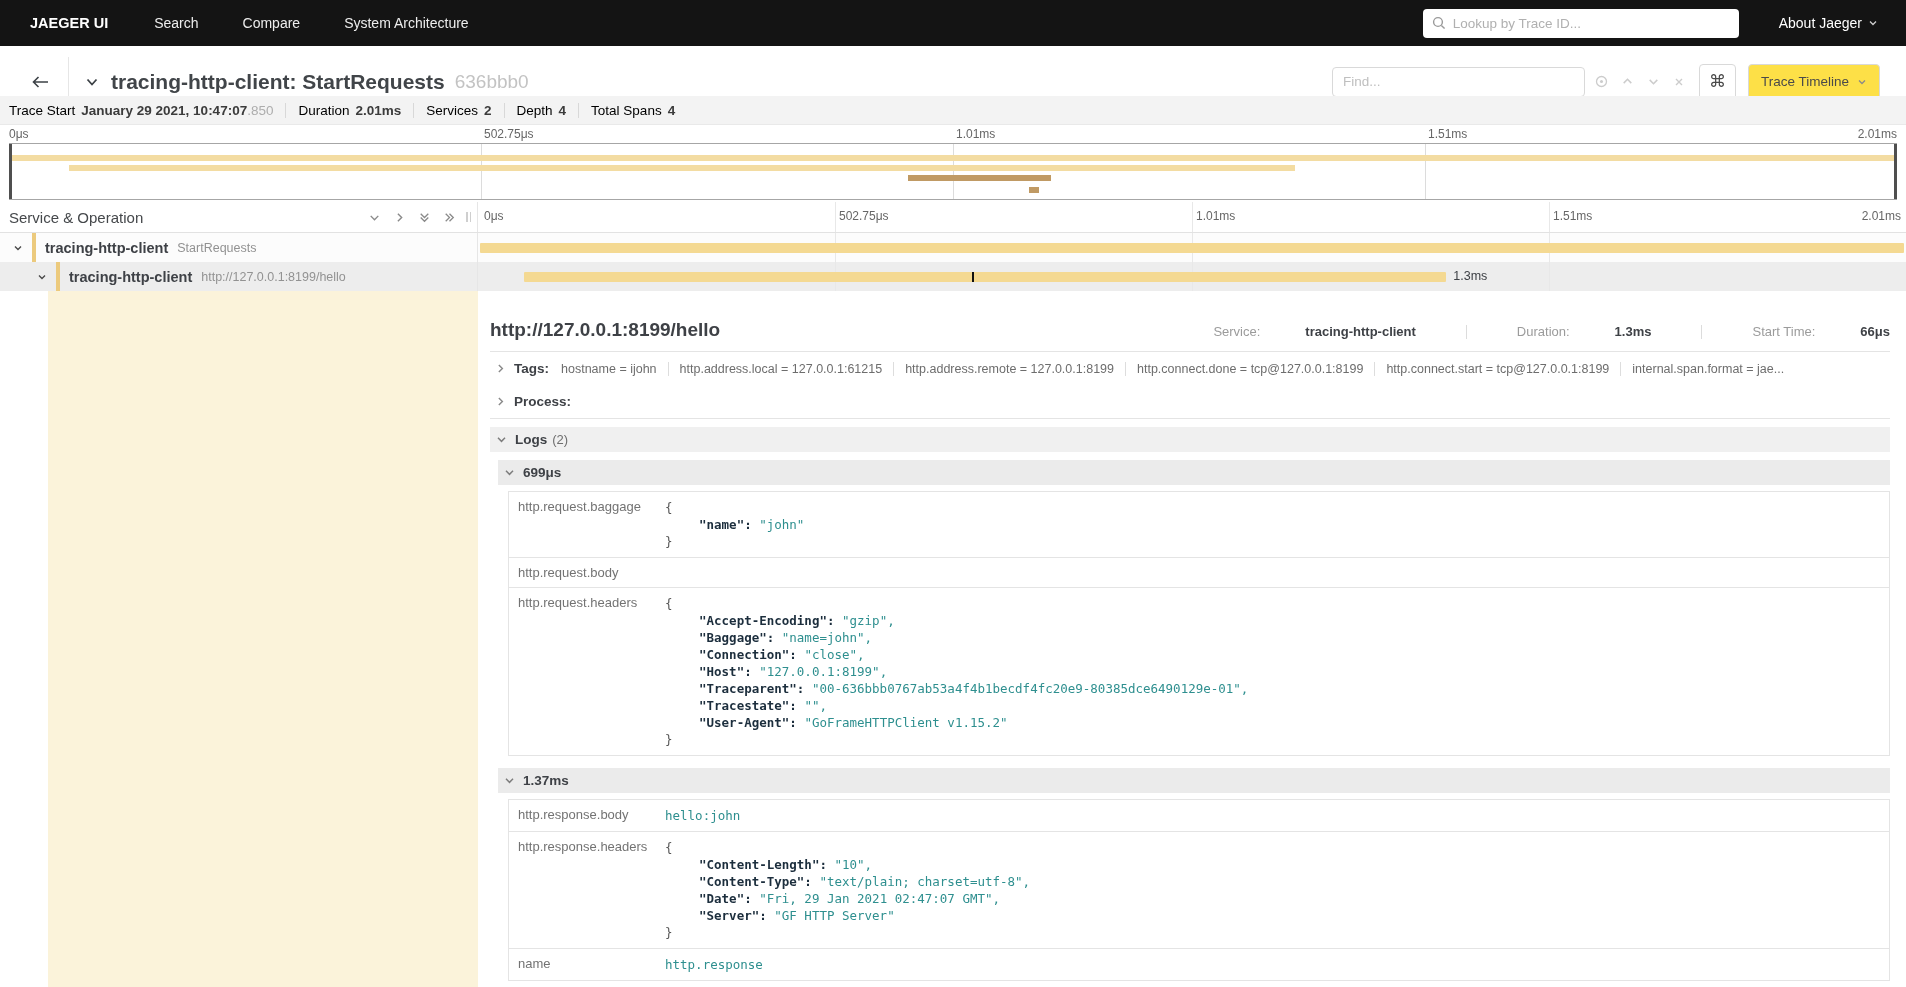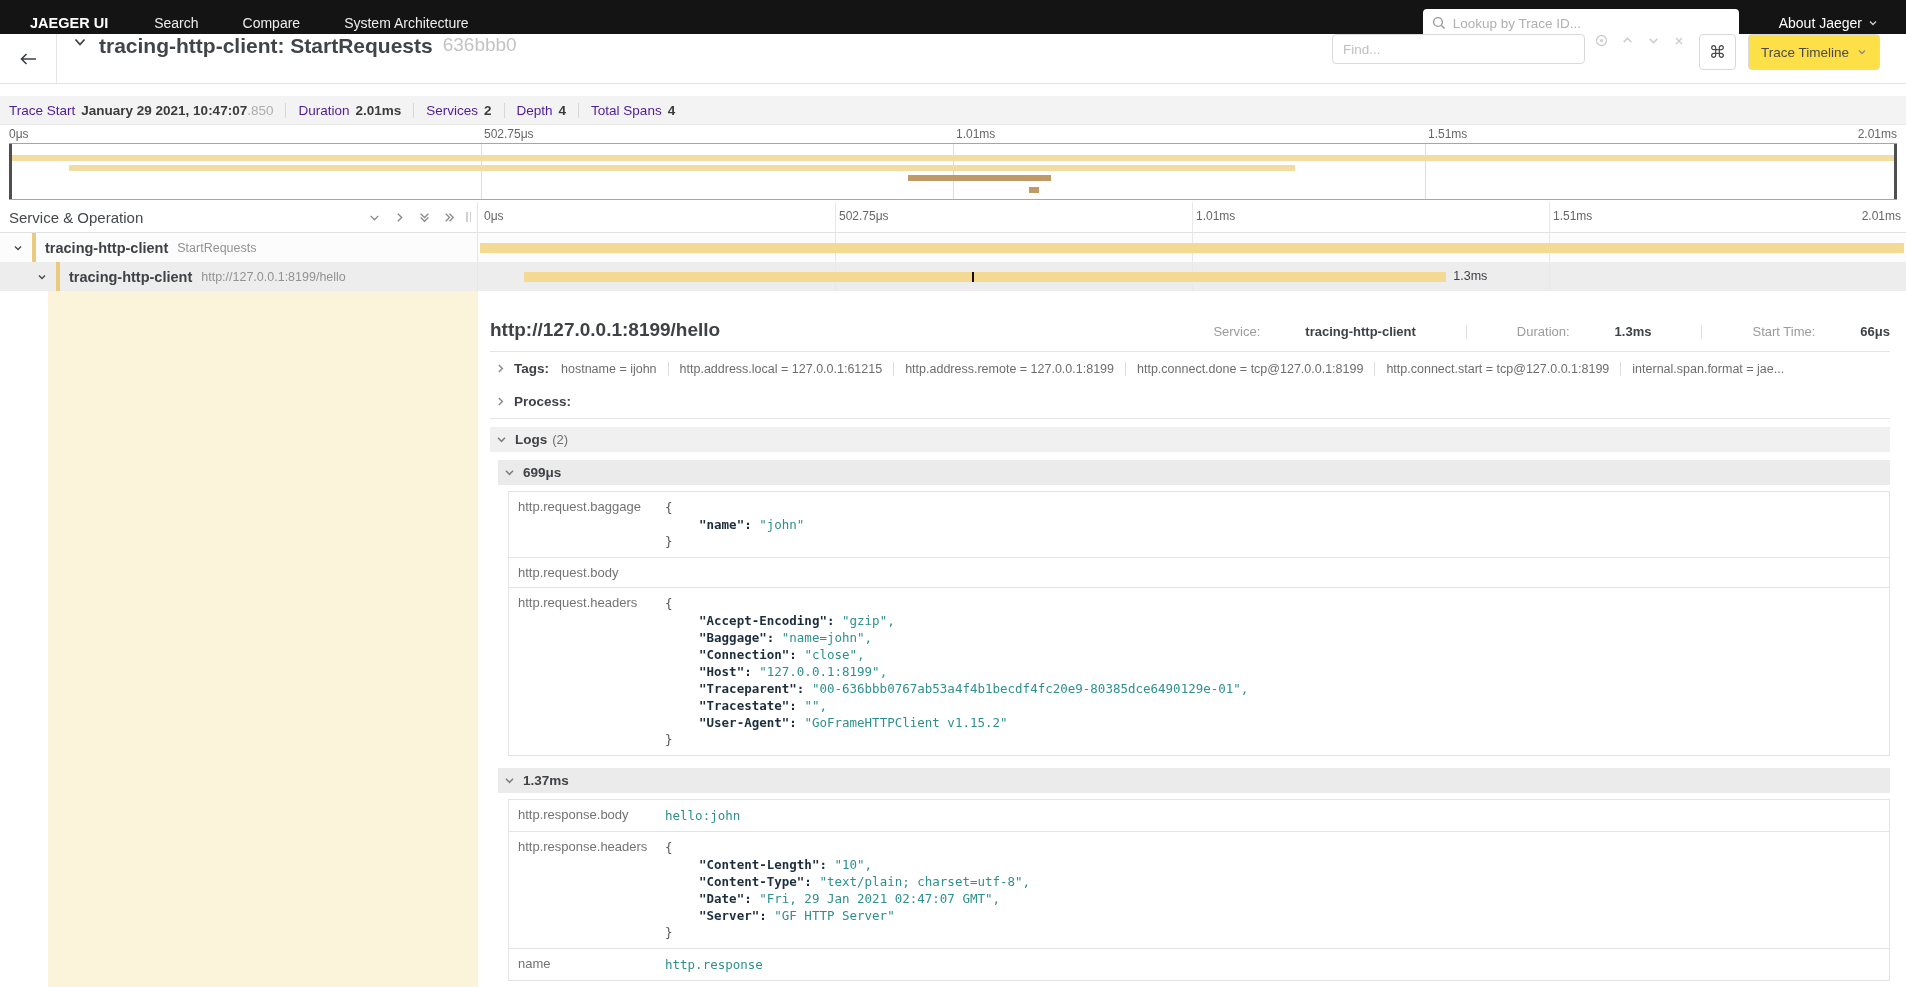--- a/index.html
+++ b/index.html
@@ -13,37 +13,37 @@
   .nav-item { color:#ededed; font-size:14px; margin-right:44px; cursor:pointer; }
   .nav-spacer { flex:1; }
   .lookup-box { display:flex; align-items:center; width:316px; height:29px; background:#fff; border-radius:4px; padding:0 9px; margin-right:40px; }
   .lookup-box svg { color:#9a9a9a; flex:0 0 auto; }
   .lookup-input { border:none; outline:none; font-size:13.5px; margin-left:7px; width:100%; color:#444; font-family:"Liberation Sans", sans-serif; }
   .lookup-input::placeholder { color:#b0b0b0; }
   .nav-about { color:#fff; font-size:14px; display:flex; align-items:center; gap:6px; margin-right:28px; cursor:pointer; }
   .nav-about svg { color:#cfcfcf; }
 
   
-  .trace-header { position:absolute; left:0; top:34px; width:100%; height:50px; background:#fff; border-bottom:1px solid #e4e4e4; display:flex; align-items:flex-start; }
+  .trace-header { position:absolute; left:0; top:57px; width:100%; height:50px; background:#fff; border-bottom:1px solid #e4e4e4; display:flex; align-items:center;padding-left:12px; }
   .back-btn { width:57px; height:100%; display:flex; align-items:center; justify-content:center; border-right:1px solid #e6e6e6; color:#3c4146; cursor:pointer; }
   .trace-collapser { margin-left:14px; color:#3c4146; cursor:pointer; display:flex; }
   .trace-title { font-size:21px; font-weight:bold; color:#414549; margin-left:10px; }
   .trace-id { font-size:19px; color:#c3c3c3; margin-left:10px; font-weight:normal; }
   .th-spacer { flex:1; }
   .find-input { width:253px; height:30px; border:1px solid #d9d9d9; border-radius:4px; padding:0 10px; font-size:13.5px; color:#444; outline:none; font-family:"Liberation Sans", sans-serif; }
   .find-input::placeholder { color:#bfbfbf; }
   .find-controls { display:flex; align-items:center; gap:13px; margin:0 14px 0 10px; color:#cccccc; }
   .find-controls .fc { display:flex; cursor:default; }
   .kbd-btn { width:37px; height:36px; border:1px solid #d9d9d9; border-radius:4px; background:#fff; display:flex; align-items:center; justify-content:center; font-size:17px; color:#4a4a4a; cursor:pointer; margin-right:12px; }
   .view-btn { height:36px; border:1px solid #d9d9d9; border-radius:4px; background:#fde047; display:flex; align-items:center; gap:8px; padding:0 12px; font-size:13.5px; color:#4a4a4a; cursor:pointer; margin-right:26px; }
   .view-btn svg { color:#8a8a8a; }
 
   
   .summary { position:absolute; left:0; top:96px; width:100%; height:29px; background:#f3f3f3; border-bottom:1px solid #e9e9e9; display:flex; align-items:center; font-size:13.5px; padding-left:9px; }
-  .sum-label { color:#4c1d95; margin-right:6px; }
+  .sum-label { color:#000000; margin-right:6px; }
   .sum-value { color:#3b3b3b; font-weight:bold; }
   .sum-dim { color:#adadad; font-weight:normal; }
   .sum-sep { border-left:1px solid #d8d8d8; height:15px; margin:0 12px; }
 
   
   .minimap { position:absolute; left:0; top:125px; width:100%; height:77px; background:#fff; }
   .mm-ticks { position:absolute; left:9px; right:9px; top:2px; height:16px; font-size:12px; color:#666; }
   .mm-ticks span { position:absolute; top:0; }
   .mm-t0 { left:0; } .mm-t1 { left:25%; padding-left:3px; } .mm-t2 { left:50%; padding-left:3px; } .mm-t3 { left:75%; padding-left:3px; } .mm-t4 { right:0; }
   .mm-graph { position:absolute; left:9px; right:9px; top:18px; height:57px; border-top:1px solid #a6a6a6; border-bottom:1px solid #a6a6a6; }

